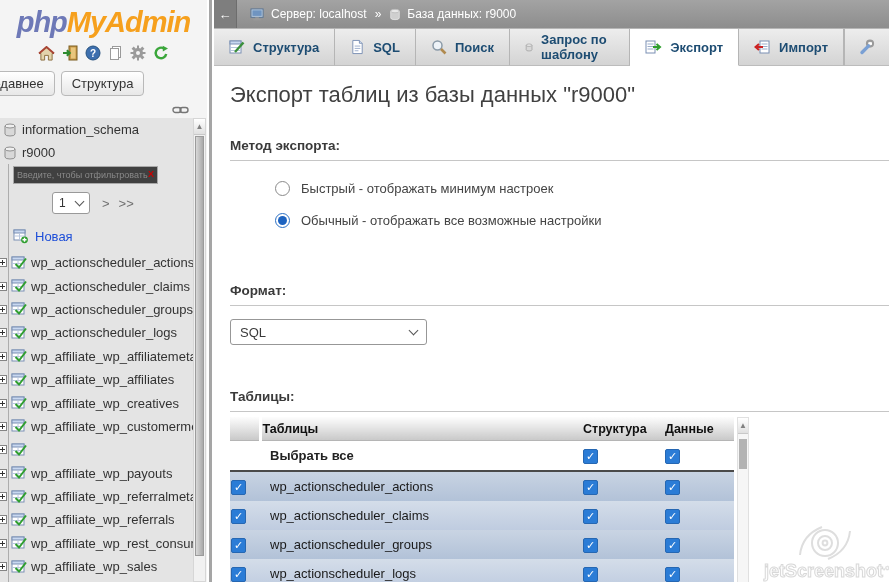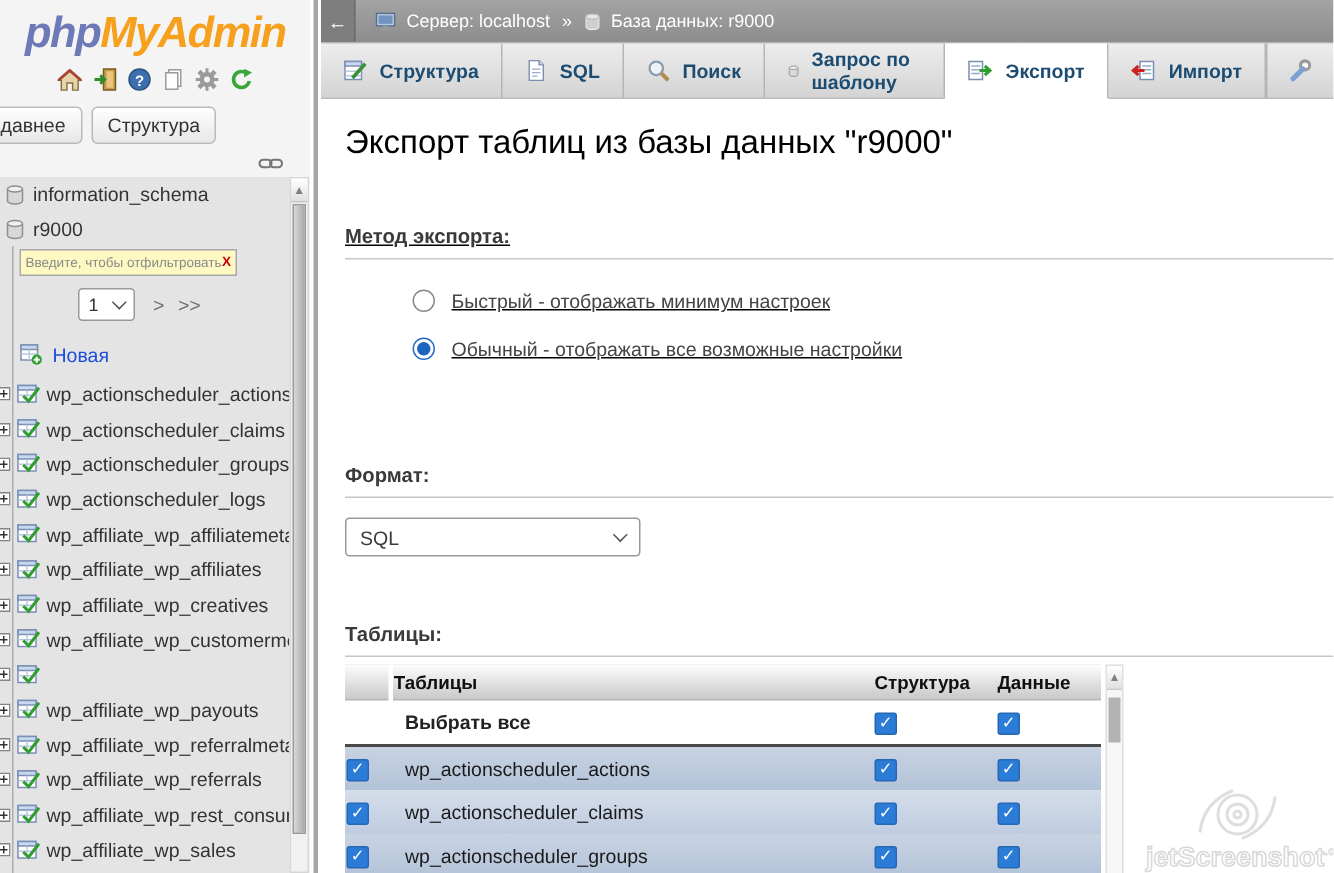--- a/index.html
+++ b/index.html
@@ -17,21 +17,21 @@
   .panel-tab { background:linear-gradient(#ffffff,#e7e7e7); border:1px solid #b9b9b9; border-radius:4px;
                padding:4px 10px; font-size:13px; color:#333; white-space:nowrap; }
   .panel-tab.cut { margin-left:-27px; }
   .link-handle { position:absolute; top:101px; right:18px; }
 
   .tree { position:absolute; top:118px; left:0; right:14px; bottom:0; background:#e4e4e4; overflow:hidden; }
   .tree-vline { position:absolute; left:8px; top:46px; bottom:0; width:1px; background:#adadad; }
   .db-row { position:relative; height:23px; display:flex; align-items:center; gap:5px; padding-left:3px;
             font-size:13px; color:#333; }
   .filter-row { position:relative; margin:2px 0 0 13px; width:145px; height:18px; }
-  .filter-box { border:1px solid #a8a8a8; background:#fef9c3; height:16px; line-height:16px; font-size:9px;
+  .filter-box { border:1px solid #a8a8a8; background:#404040; height:16px; line-height:16px; font-size:9px;
                 color:#8a8a8a; padding:0 13px 0 3px; white-space:nowrap; overflow:hidden; }
   .filter-x { position:absolute; right:4px; top:3px; color:#c00; font-size:9px; font-weight:bold; line-height:10px; }
   .pager-row { display:flex; align-items:center; gap:12px; margin:7px 0 0 52px; height:24px; }
   .page-select { width:38px; height:22px; border:1px solid #999; border-radius:3px; background:#fff;
                  display:flex; align-items:center; justify-content:space-between; padding:0 6px;
                  font-size:12px; color:#333; box-sizing:border-box; }
   .chev { width:6px; height:6px; border-right:1.5px solid #555; border-bottom:1.5px solid #555;
           transform:rotate(45deg); margin-top:-3px; }
   .pager-links { display:flex; gap:9px; color:#707070; font-size:13px; }
   .new-row { position:relative; height:24px; margin-top:9px; display:flex; align-items:center; gap:6px;
@@ -64,33 +64,33 @@
   .crumb .sep { margin:0 2px; }
 
   .tabbar { height:38px; background:linear-gradient(#ededed,#d3d3d3); display:flex; border-top:1px solid #b5b5b5; box-sizing:border-box; }
   .tab { display:flex; align-items:center; gap:8px; padding:0 15px; font-size:13px; font-weight:bold;
          color:#1d4c72; border-right:1px solid #b5b5b5; border-bottom:1px solid #bcbcbc; box-sizing:border-box; }
   .tab.active { background:#fff; border-bottom:1px solid #fff; }
   .tab-extra { margin-left:auto; display:flex; align-items:center; padding:0 14px;
                border-left:1px solid #b5b5b5; border-bottom:1px solid #bcbcbc; }
 
   .content { padding-left:16px; }
-  .page-title { font-size:22px; font-weight:normal; color:#000000; margin:16px 0 0 0; }
+  .page-title { font-size:22px; font-weight:normal; color:#404040; margin:16px 0 0 0; }
 
   .legend { font-weight:bold; color:#3a3a3a; font-size:13.5px; padding-bottom:7px; border-bottom:1px solid #c6c6c6; }
-  .sec-method { margin-top:42px;text-decoration:underline; }
+  .sec-method { margin-top:30px; }
   .options { margin:20px 0 0 45px; }
   .option { display:flex; align-items:center; margin-bottom:17px; font-size:13px; color:#444; }
   .radio { display:inline-block; width:15px; height:15px; border-radius:50%; border:1px solid #8a8a8a;
            background:#fff; margin-right:11px; position:relative; flex:none; box-sizing:border-box; }
   .radio.checked { border-color:#2a6fc4; }
   .radio.checked::after { content:""; position:absolute; left:2px; top:2px; right:2px; bottom:2px;
            border-radius:50%; background:#1d63c0; }
 
-  .sec-format { margin-top:69px; }
+  .sec-format { margin-top:55px; }
   .format-select { margin-top:13px; width:197px; height:26px; border:1px solid #979797; border-radius:3px;
                    background:#fff; display:flex; align-items:center; justify-content:space-between;
                    padding:0 9px; font-size:13px; color:#3a3a3a; box-sizing:border-box; }
 
   .sec-tables { margin-top:44px; }
   .tables-wrap { position:relative; margin-top:5px; width:520px; }
   table.export-tables { border-collapse:collapse; width:504px; table-layout:fixed; }
   .export-tables col.c0 { width:30px; } .export-tables col.c1 { width:322px; }
   .export-tables col.c2 { width:82px; } .export-tables col.c3 { width:70px; }
   .export-tables th { background:linear-gradient(#fdfdfd,#c9c9c9); height:21px; font-size:12.5px; color:#101010;

